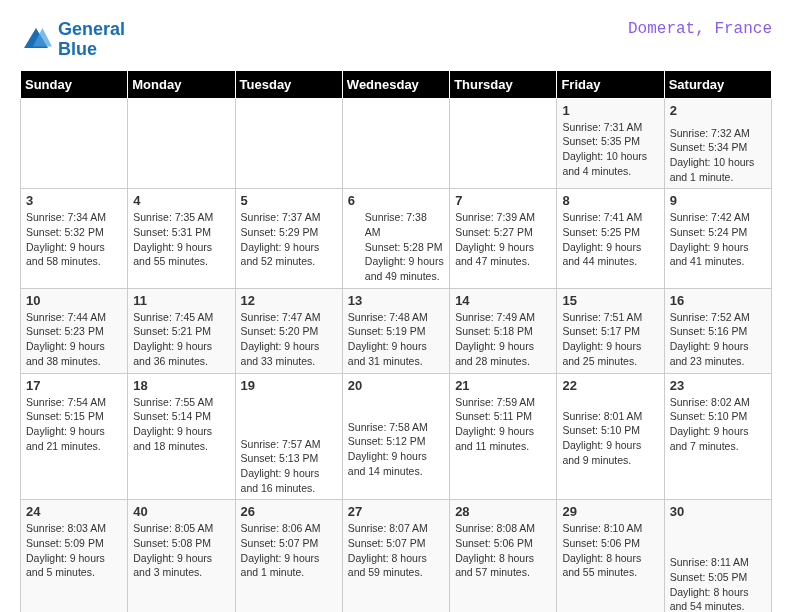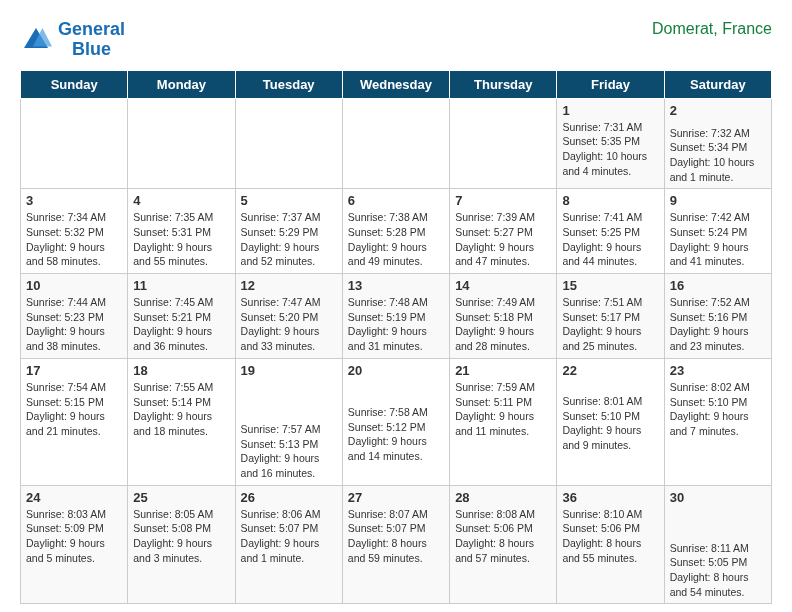--- a/index.html
+++ b/index.html
@@ -19,51 +19,51 @@
     .logo {
       display: flex;
       align-items: center;
       gap: 6px;
     }
     .logo-text {
       font-size: 18px;
       font-weight: bold;
       color: #333;
       line-height: 1.1;
-      text-align: center;
     }
     .logo-text span {
       color: #1a6eb5;
     }
     .logo-icon {
       width: 32px;
       height: 32px;
     }
     .title-block {
       text-align: right;
     }
     .month-title {
       font-size: 36px;
       font-weight: bold;
       color: #333;
     }
     .location {
       font-size: 16px;
-      color: #15803d;
+      color: #8b5cf6;
+      font-family: Liberation Mono, monospace;
     }
     table {
       width: 100%;
       border-collapse: collapse;
       font-size: 11px;
     }
     thead tr th {
-      background-color: #0c4a6e;
+      background-color: #000000;
       color: #fff;
       padding: 6px 4px;
-      text-align: center;
+      text-align: left;
       font-size: 13px;
       border: 1px solid #fff;
     }
     tbody tr td {
       border: 1px solid #ccc;
       padding: 4px 5px;
       vertical-align: top;
       width: calc(100% / 7);
       min-height: 80px;
       background: #fff;
@@ -160,21 +160,21 @@
         </td>
         <td>
           <span class="day-number">5</span>
           <div class="day-info" style="white-space: pre-line;">Sunrise: 7:37 AM
 Sunset: 5:29 PM
 Daylight: 9 hours
 and 52 minutes.</div>
         </td>
         <td>
           <span class="day-number">6</span>
-          <div class="day-info" style="white-space: pre-line;">Sunrise: 7:38 AM
+          <div class="day-info" style="white-space: pre-line; margin-left: 17px;">Sunrise: 7:38 AM
 Sunset: 5:28 PM
 Daylight: 9 hours
 and 49 minutes.</div>
         </td>
         <td>
           <span class="day-number">7</span>
           <div class="day-info" style="white-space: pre-line;">Sunrise: 7:39 AM
 Sunset: 5:27 PM
 Daylight: 9 hours
 and 47 minutes.</div>
@@ -298,21 +298,21 @@
       </tr>
       <tr>
         <td>
           <span class="day-number">24</span>
           <div class="day-info" style="white-space: pre-line;">Sunrise: 8:03 AM
 Sunset: 5:09 PM
 Daylight: 9 hours
 and 5 minutes.</div>
         </td>
         <td>
-          <span class="day-number">25</span>
+          <span class="day-number">40</span>
           <div class="day-info" style="white-space: pre-line;">Sunrise: 8:05 AM
 Sunset: 5:08 PM
 Daylight: 9 hours
 and 3 minutes.</div>
         </td>
         <td>
           <span class="day-number">26</span>
           <div class="day-info" style="white-space: pre-line;">Sunrise: 8:06 AM
 Sunset: 5:07 PM
 Daylight: 9 hours
@@ -326,21 +326,21 @@
 and 59 minutes.</div>
         </td>
         <td>
           <span class="day-number">28</span>
           <div class="day-info" style="white-space: pre-line;">Sunrise: 8:08 AM
 Sunset: 5:06 PM
 Daylight: 8 hours
 and 57 minutes.</div>
         </td>
         <td>
-          <span class="day-number">36</span>
+          <span class="day-number">29</span>
           <div class="day-info" style="white-space: pre-line;">Sunrise: 8:10 AM
 Sunset: 5:06 PM
 Daylight: 8 hours
 and 55 minutes.</div>
         </td>
         <td>
           <span class="day-number">30</span>
           <div class="day-info" style="white-space: pre-line; margin-top: 36px;">Sunrise: 8:11 AM
 Sunset: 5:05 PM
 Daylight: 8 hours

